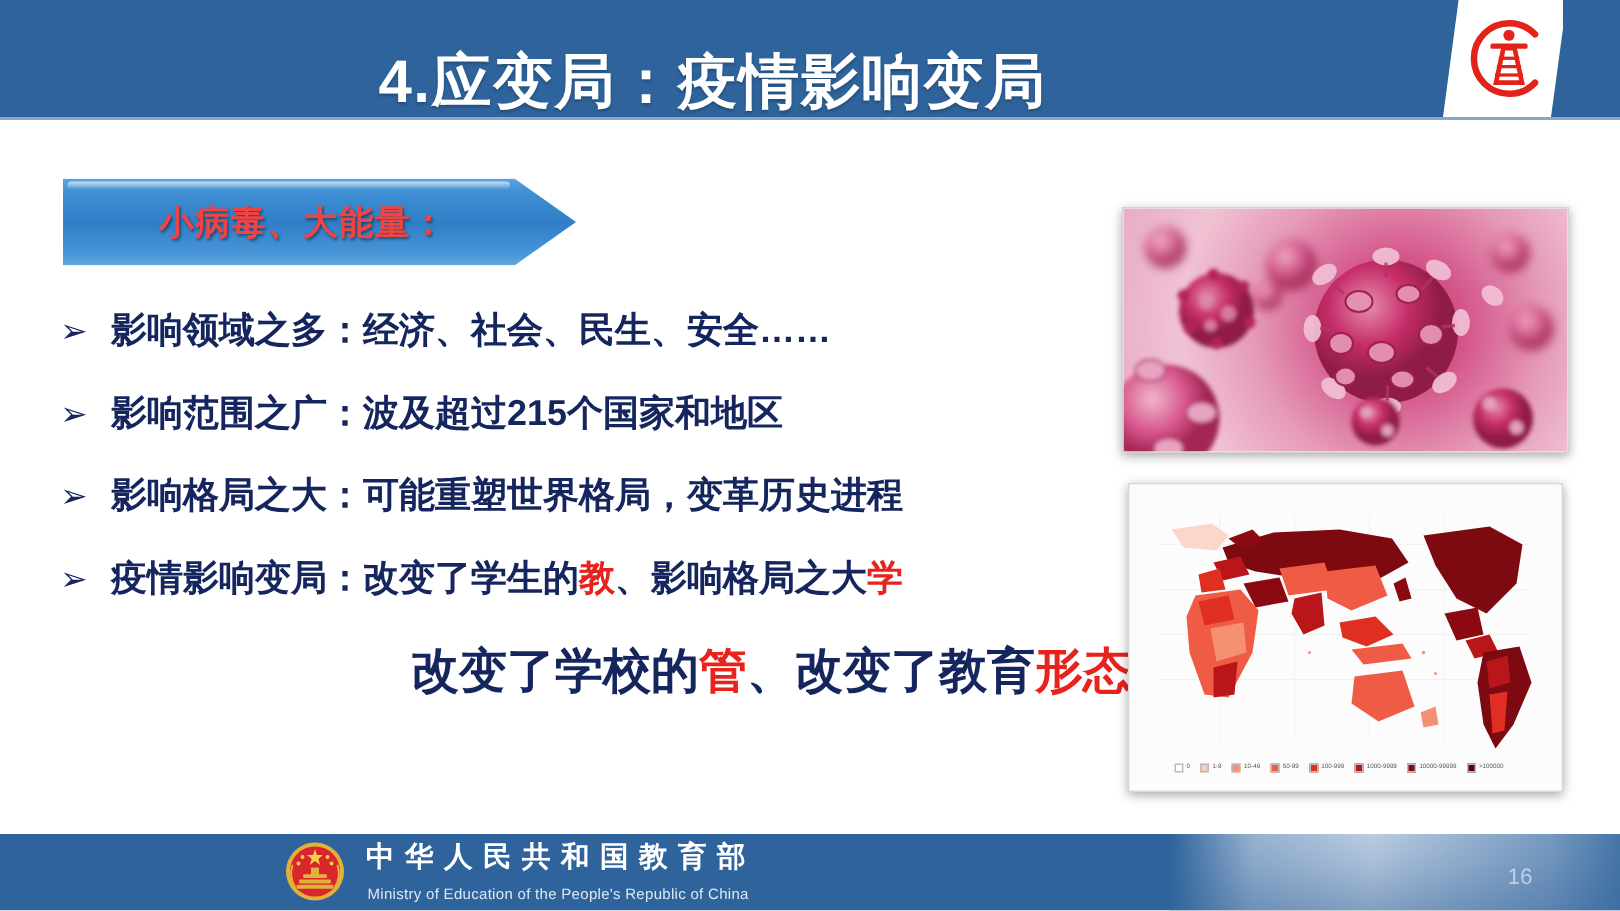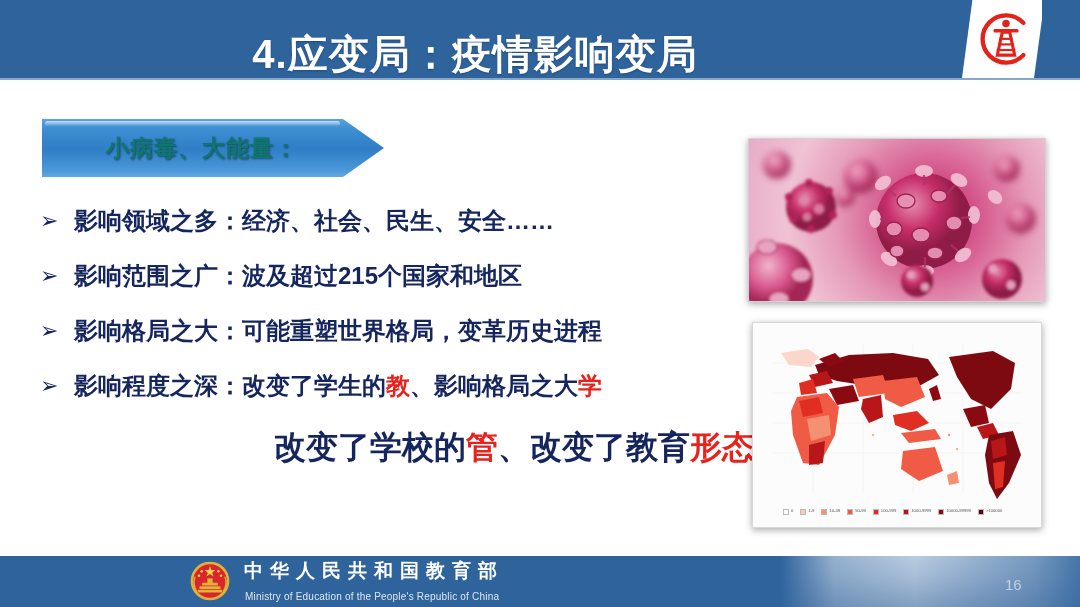--- a/index.html
+++ b/index.html
@@ -104,21 +104,21 @@
     background: linear-gradient(to bottom, rgba(255,255,255,0.65), rgba(255,255,255,0.05));
     border-radius: 3px;
   }
   .banner-label {
     position: absolute;
     left: 42px; top: 119px;
     width: 320px; height: 58px;
     display: flex;
     align-items: center;
     justify-content: center;
-    color: #0f766e;
+    color: #ef4444;
     font-size: 23px;
     font-weight: bold;
     letter-spacing: 1px;
     white-space: nowrap;
     text-shadow: 1px 1px 2px rgba(0,0,0,0.45);
   }
 
   
   .bullets {
     position: absolute;
@@ -307,21 +307,21 @@
     <div class="bullet-row">
       <span class="bullet-marker">➢</span>
       <span class="bullet-text">
         <span>影响格局之大：</span><span>可能重塑世界格局，变革历史进程</span>
       </span>
     </div>
 
     <div class="bullet-row">
       <span class="bullet-marker">➢</span>
       <span class="bullet-text">
-        <span>影响程度之深：</span><span>改变了学生的</span><span class="hl-red">教</span><span>、影响格局之大</span><span class="hl-red">学</span>
+        <span>疫情影响变局：</span><span>改变了学生的</span><span class="hl-red">教</span><span>、影响格局之大</span><span class="hl-red">学</span>
       </span>
     </div>
 
     <div class="bullet-cont">
       <span>改变了学校的</span><span class="hl-red">管</span><span>、改变了教育</span><span class="hl-red">形态</span>
     </div>
 
   </div>
 
   <div class="photo-frame" id="virus-photo">

